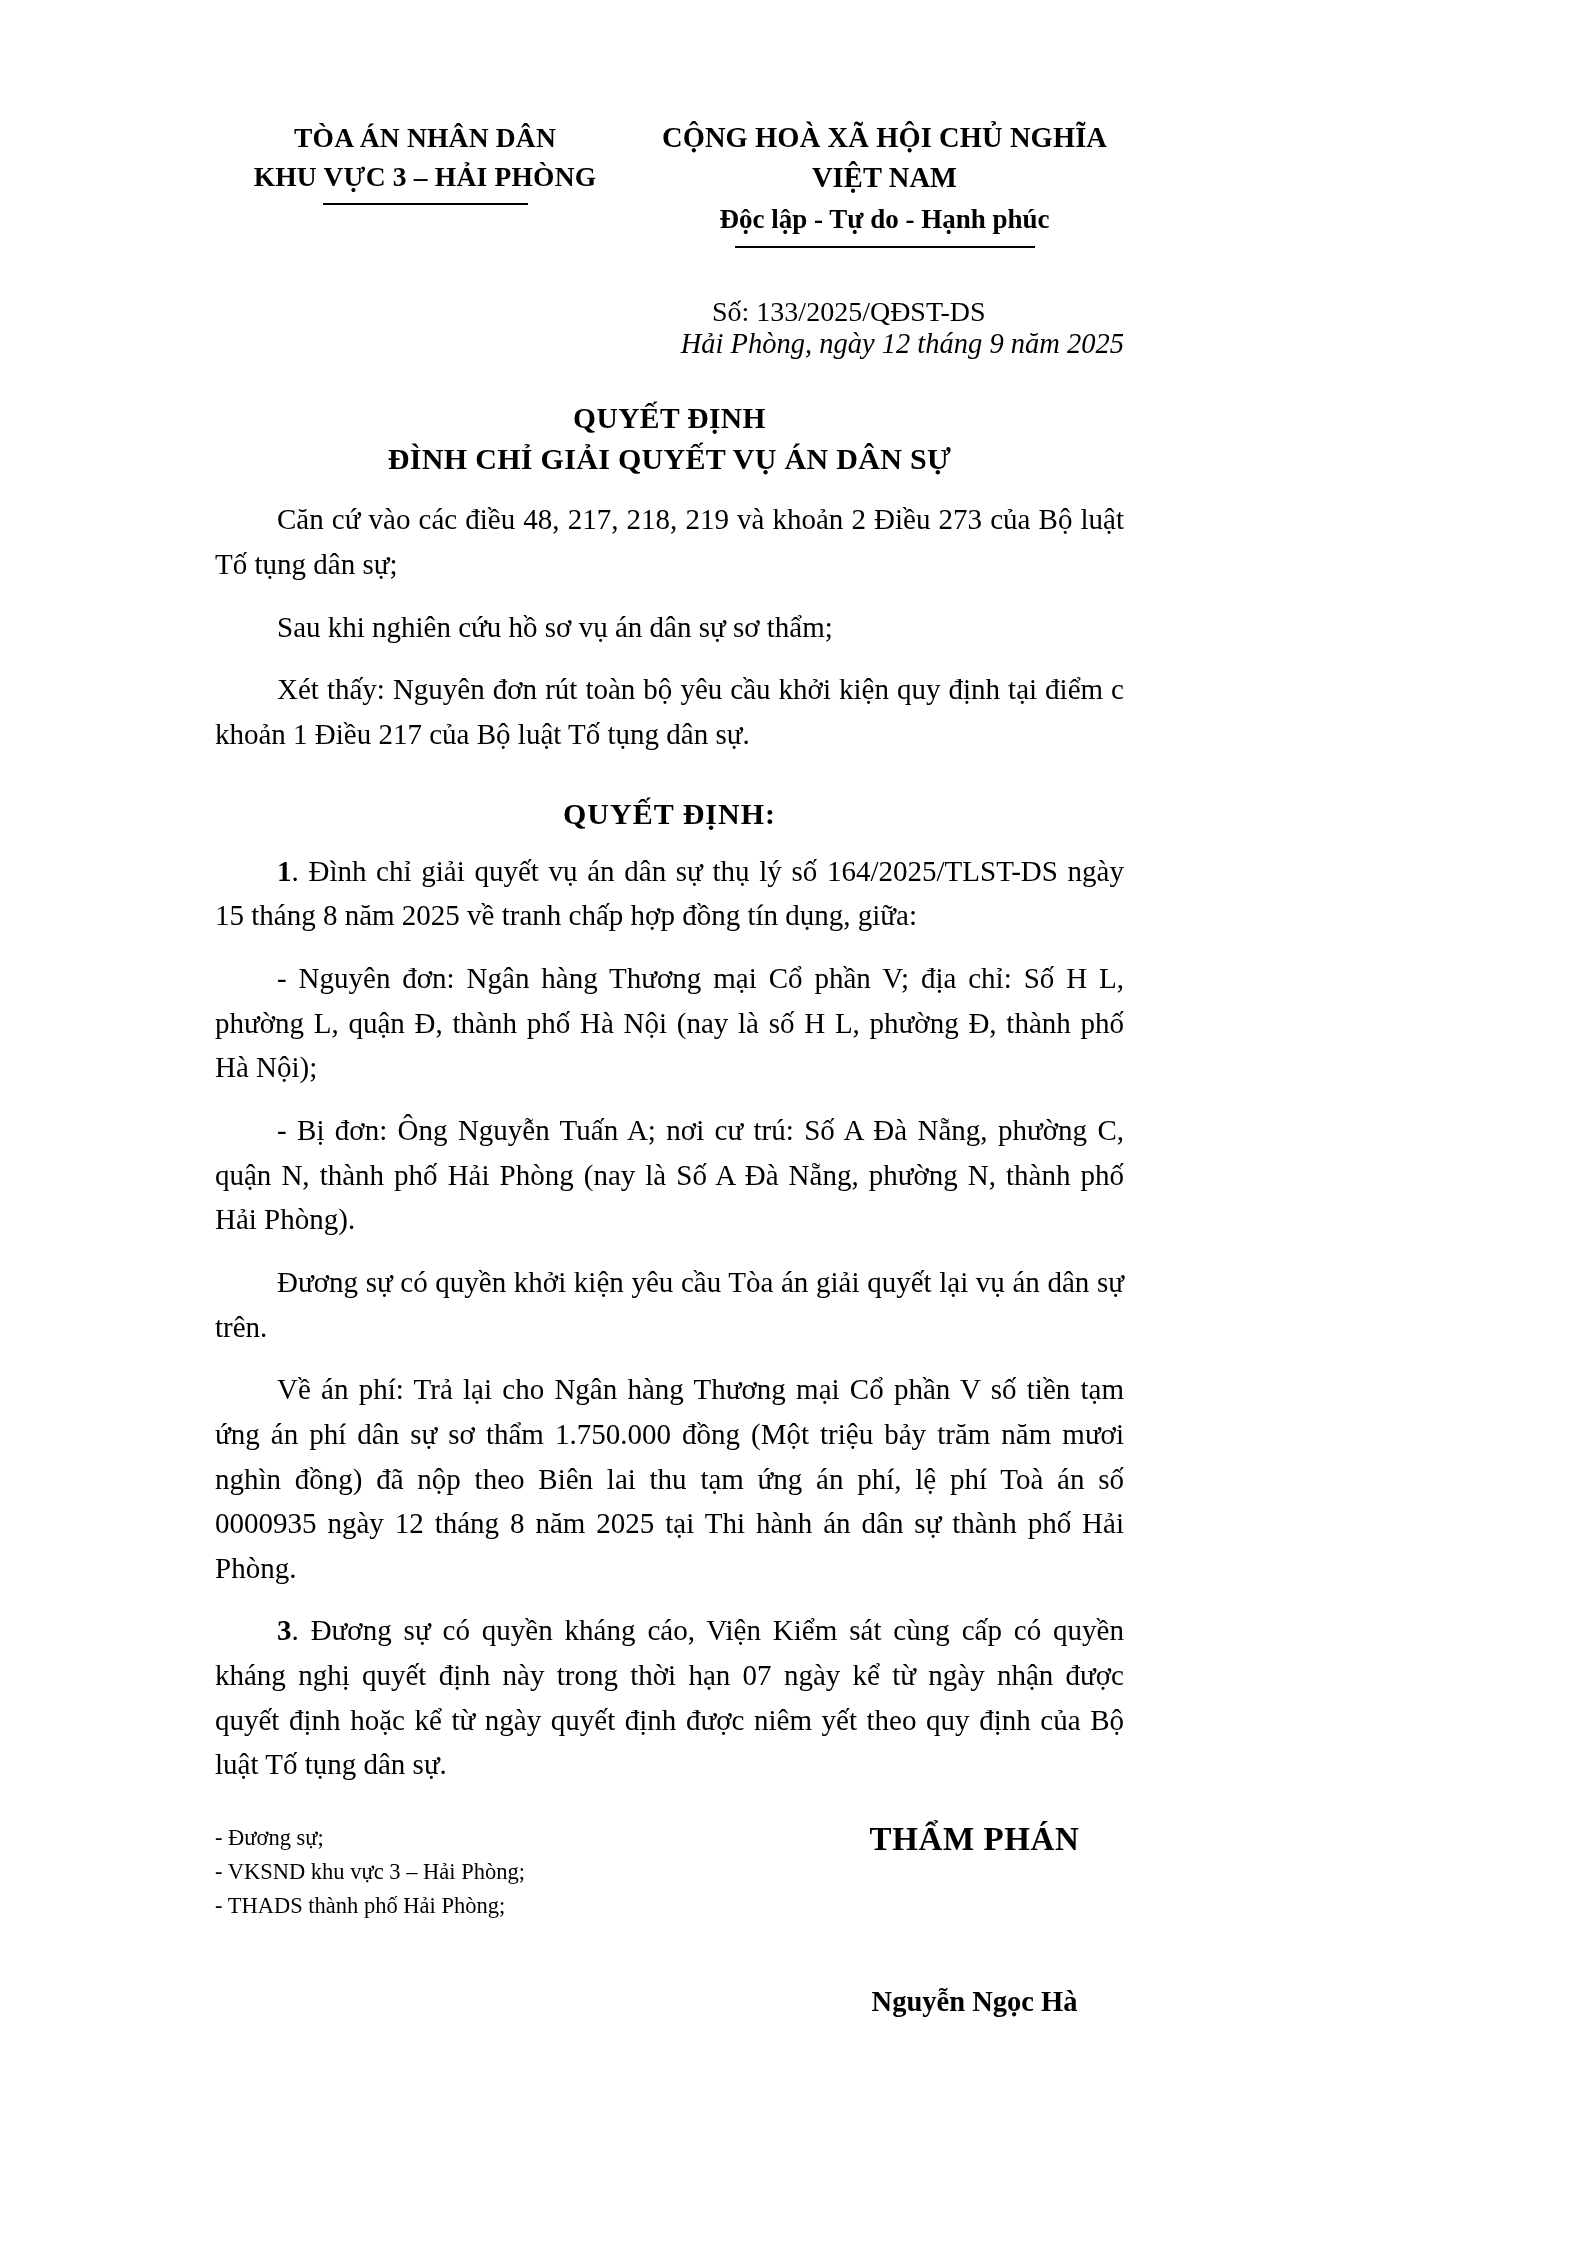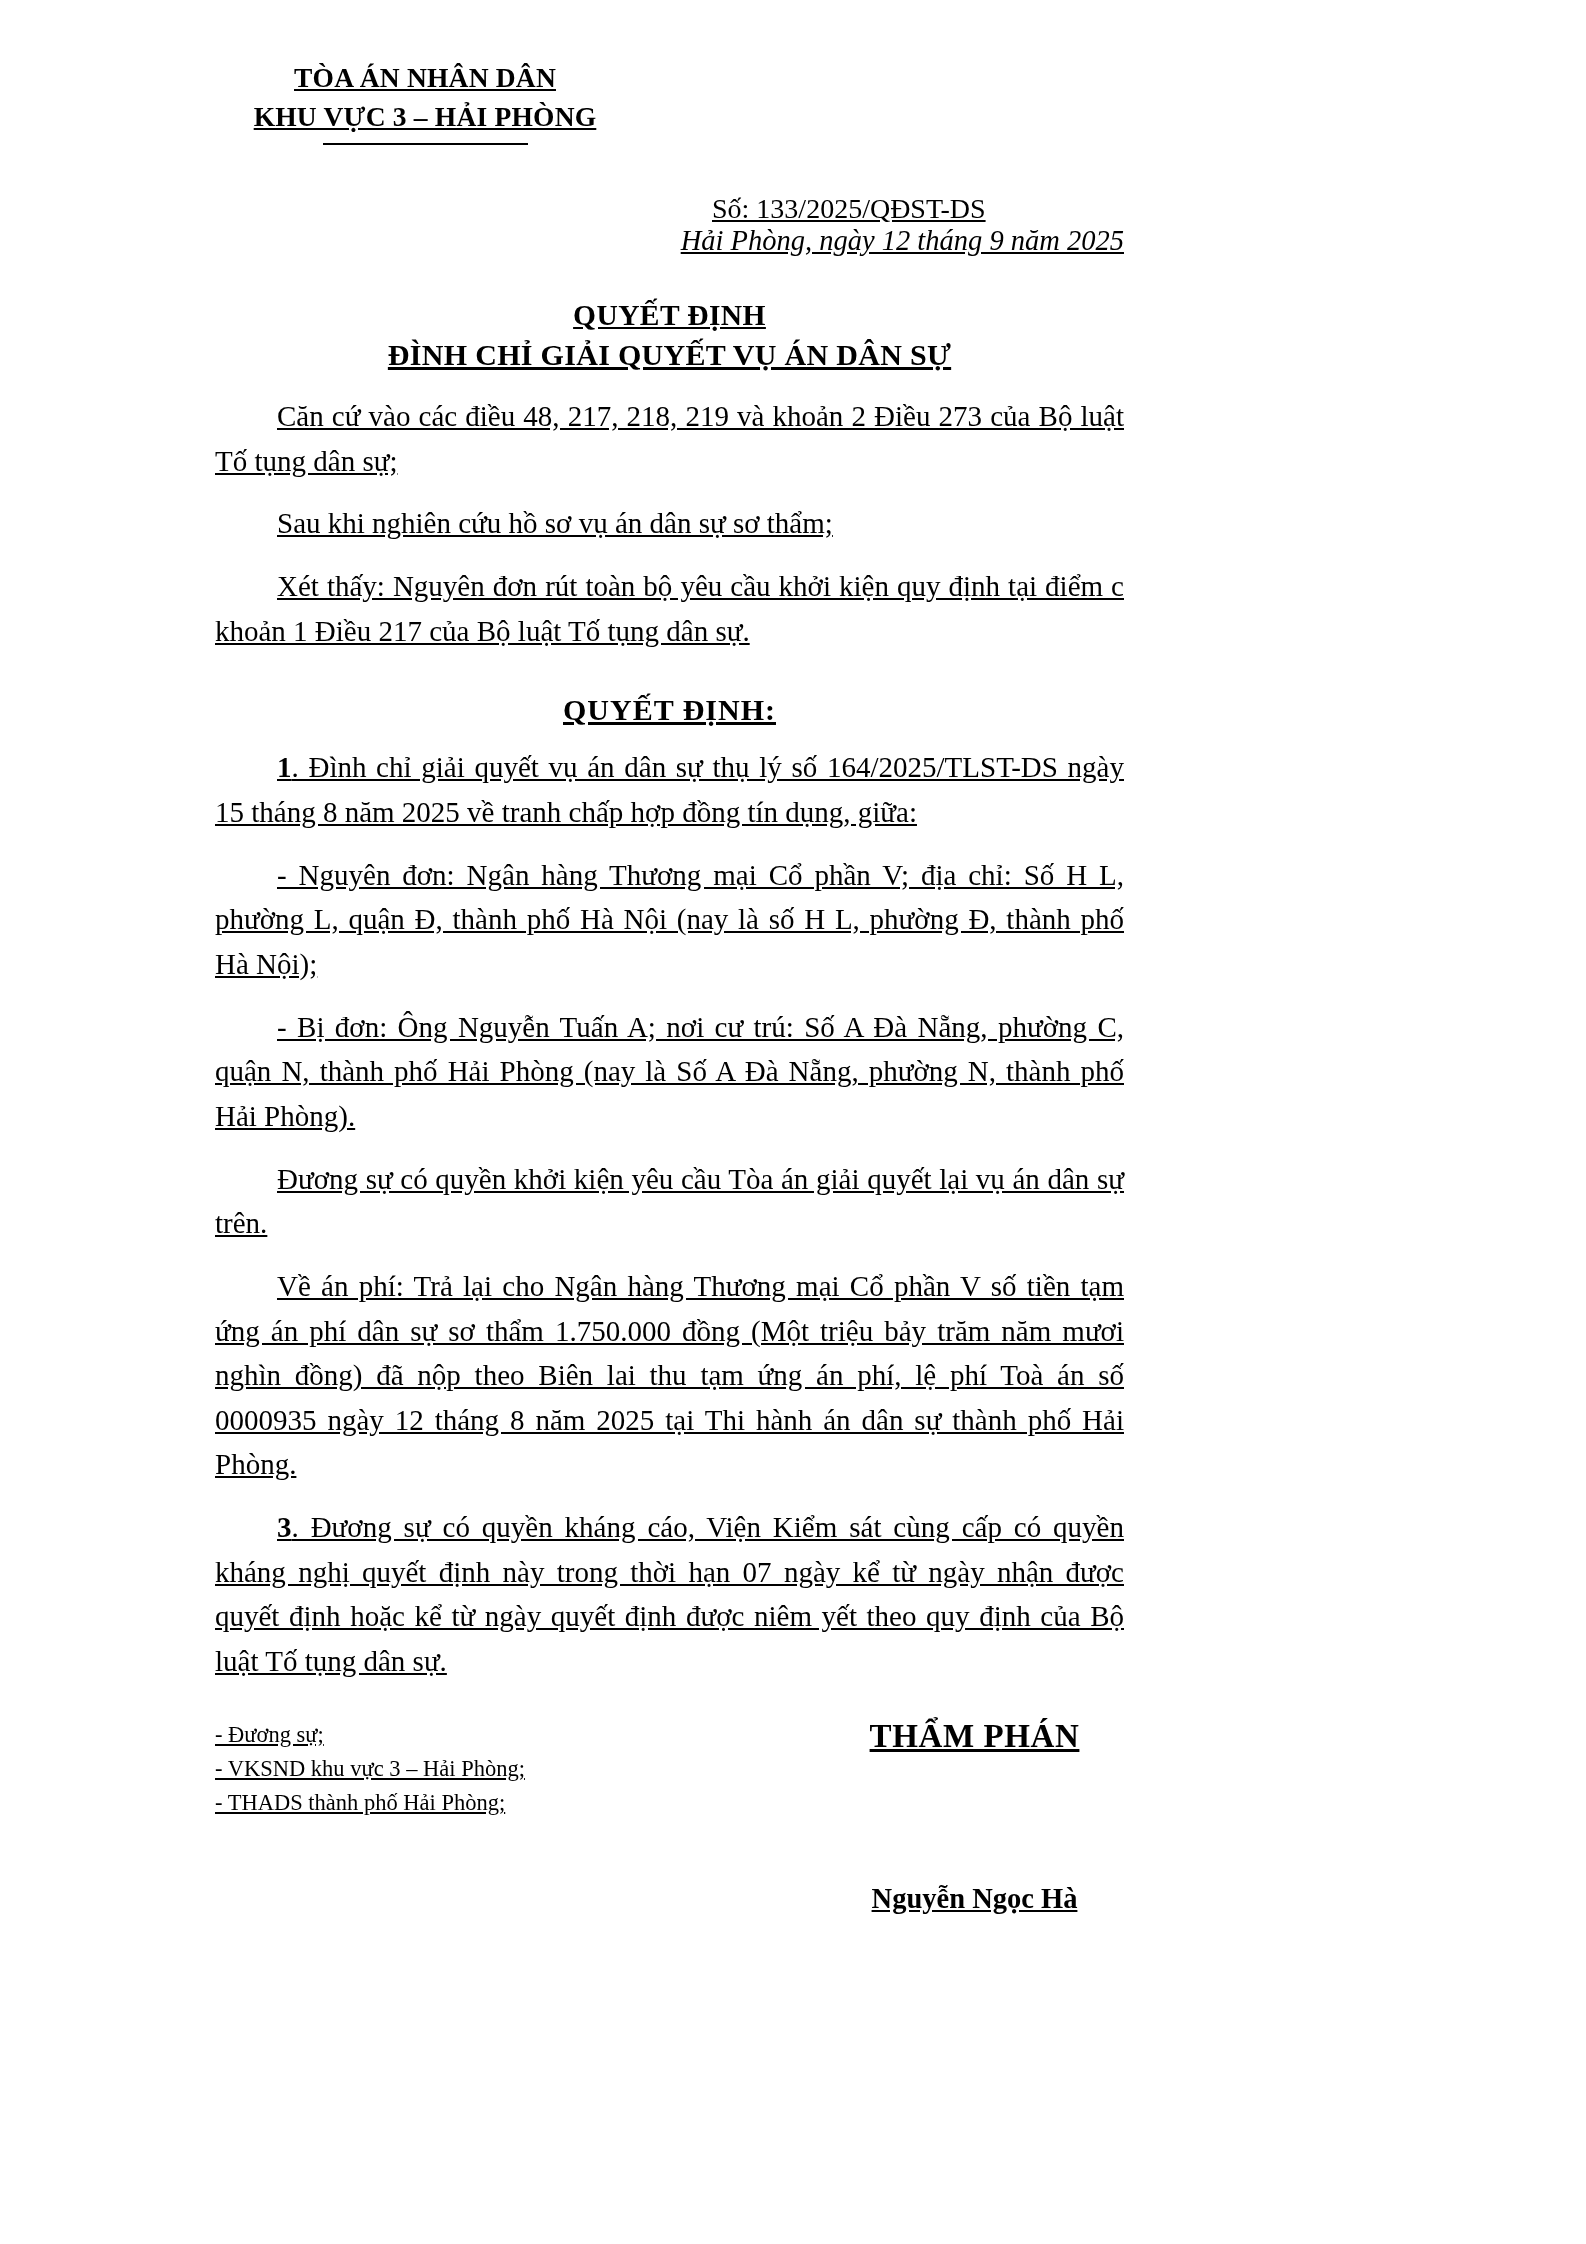--- a/index.html
+++ b/index.html
@@ -12,22 +12,21 @@
     height: 2244px;
     font-family: "Liberation Serif", "DejaVu Serif", serif;
     color: #000000;
     position: relative;
   }
   .page {
     position: relative;
     width: 1274px;
     height: 2244px;
     box-sizing: border-box;
-    padding: 58px 150px 60px 215px;
-    text-decoration: underline;
+    padding: 118px 150px 60px 215px;
   }
 
   
   .header {
     display: flex;
     align-items: flex-start;
     width: 100%;
   }
   .header-left {
     width: 430px;
@@ -168,20 +167,25 @@
 <body>
 
 <div class="page">
 
   <div class="header">
     <div class="header-left">
       <div class="org-line">TÒA ÁN NHÂN DÂN</div>
       <div class="org-line second">KHU VỰC 3 – HẢI PHÒNG</div>
       <div class="rule rule-left"></div>
     </div>
+    <div class="header-right">
+      <div class="nation-line">CỘNG HOÀ XÃ HỘI CHỦ NGHĨA VIỆT NAM</div>
+      <div class="motto-line">Độc lập - Tự do - Hạnh phúc</div>
+      <div class="rule rule-right"></div>
+    </div>
   </div>
 
   <div class="numrow">
     <div class="num">Số: 133/2025/QĐST-DS</div>
     <div class="place">Hải Phòng, ngày 12 tháng 9 năm 2025</div>
   </div>
 
   <div class="doc-title">QUYẾT ĐỊNH</div>
   <div class="doc-subtitle">ĐÌNH CHỈ GIẢI QUYẾT VỤ ÁN DÂN SỰ</div>
 

